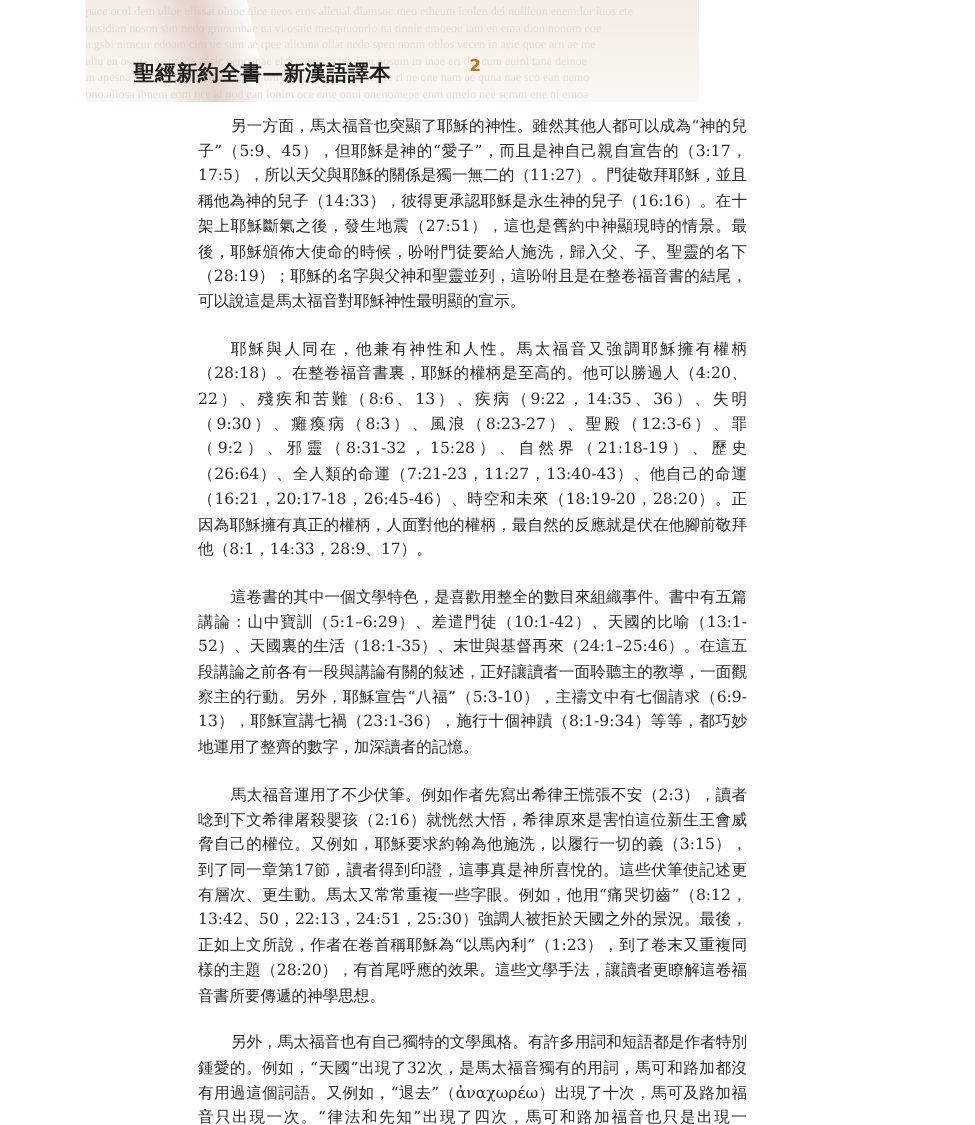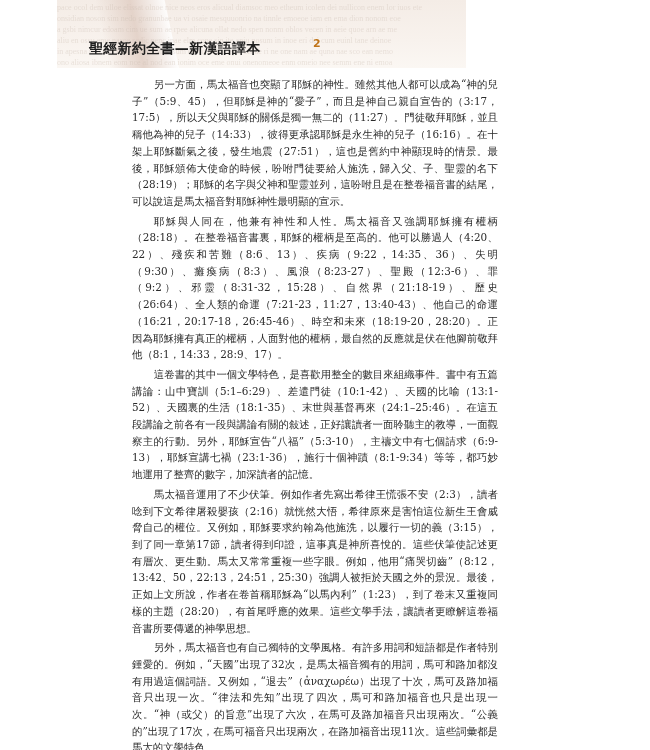--- a/index.html
+++ b/index.html
@@ -27,21 +27,21 @@
   }
   .page-number {
     position: absolute; left: 313px; top: 37px; font-family: "DejaVu Sans", sans-serif;
     font-size: 11px; font-weight: bold; color: #c0751a;
   }
   .content {
     position: absolute; left: 132px; top: 76px; width: 366px;
     font-size: 10.4px; line-height: 16.7px; text-align: justify;
   }
   .content p { margin: 0; text-indent: 2.1em; }
-  .content p + p { margin-top: 3px; }
+  .content p + p { margin-top: 15px; }
   .content h2 {
     margin: 7px 0 2px 0; font-family: "DejaVu Sans", sans-serif; font-size: 12.5px;
     font-weight: bold; color: #c0751a; letter-spacing: 1px; line-height: 18px;
   }
 </style>
 </head>
 <body>
 
 <div class="header-band">
   <div class="fade"></div>

